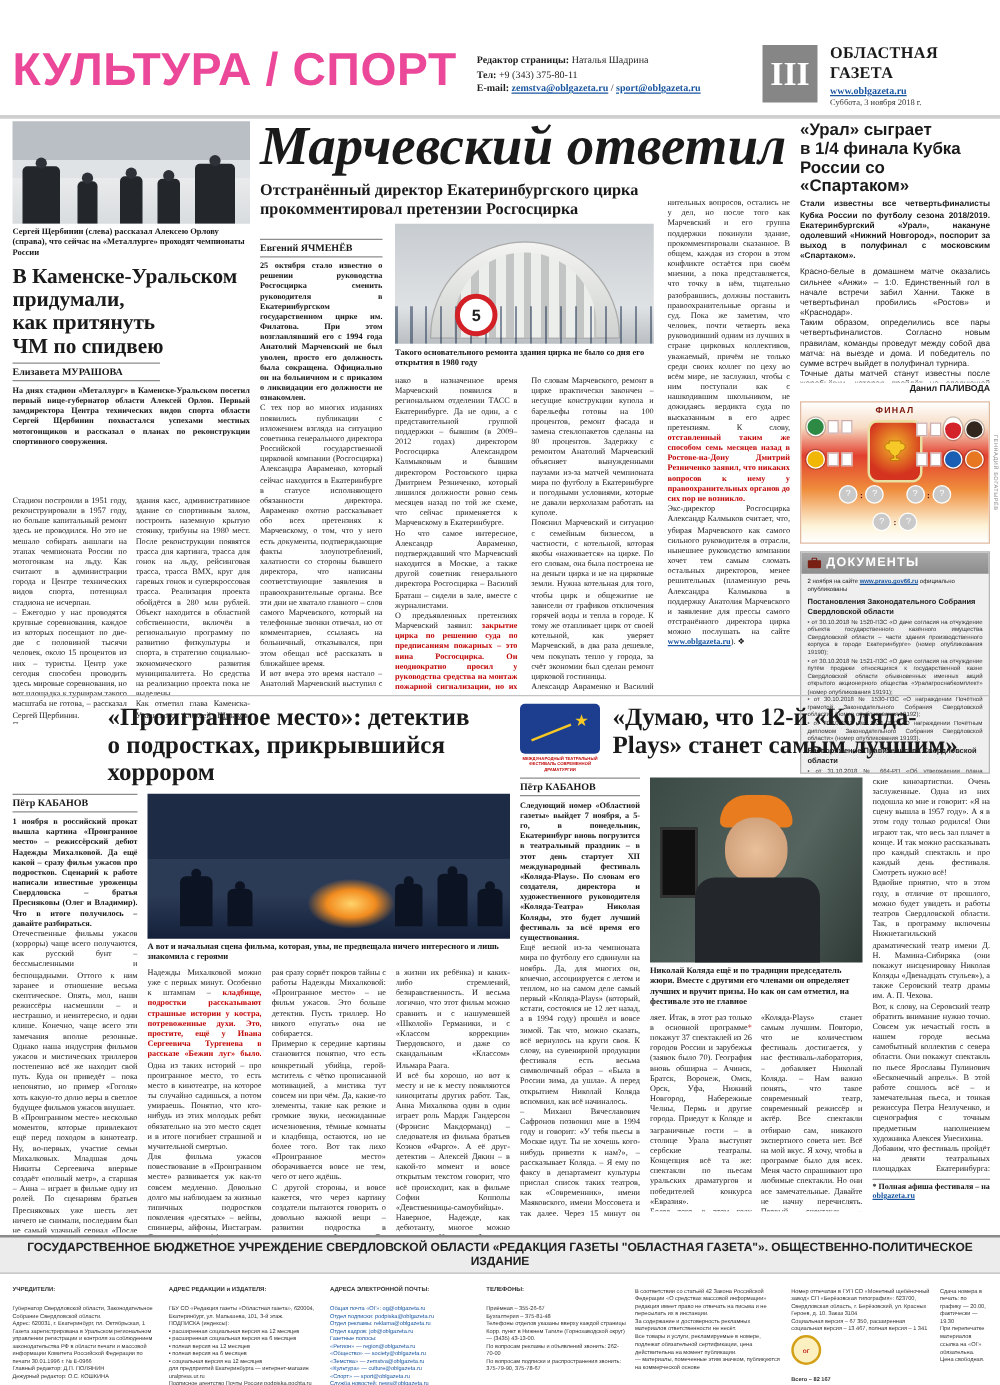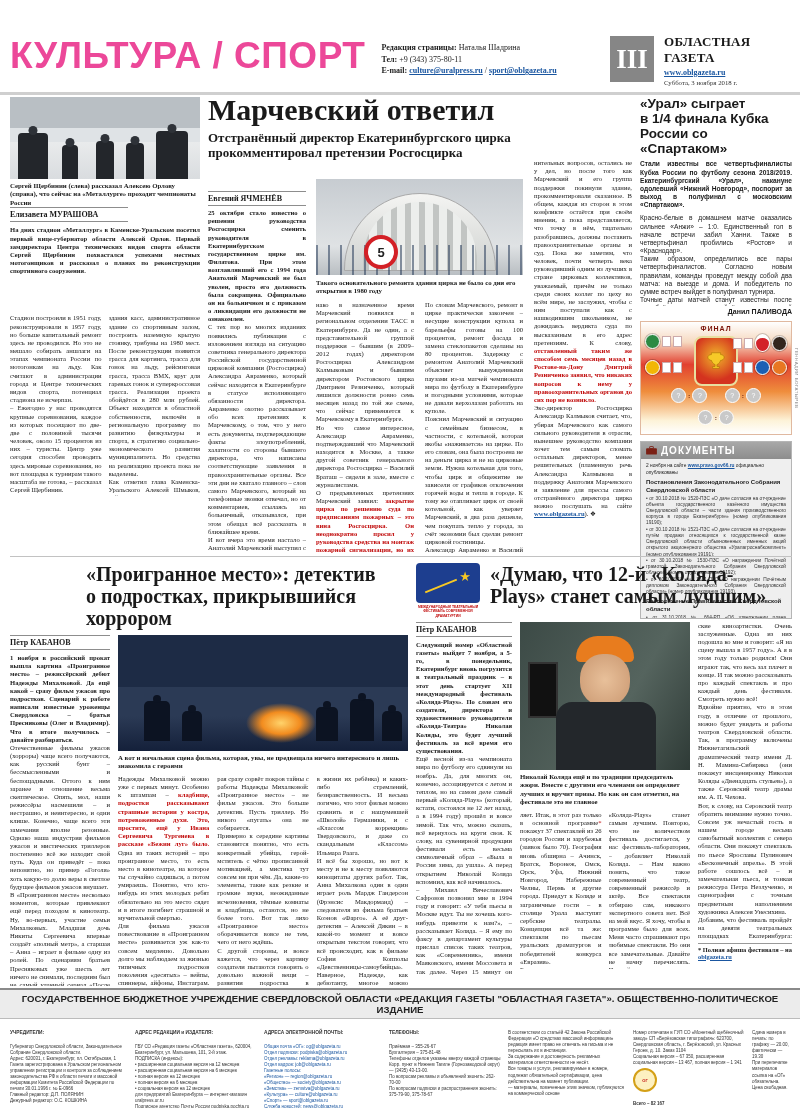--- a/index.html
+++ b/index.html
@@ -61,21 +61,21 @@
   .coat{position:absolute;left:36px;top:80px;width:100px;height:80px;border-radius:16px 16px 0 0;
         background:#23272b;}
   .hinge{position:absolute;left:8px;top:40px;width:26px;height:52px;background:#111;border:2px solid #333;}
   
   .speedway{position:absolute;left:10px;top:97px;width:190px;height:458px;}
   .main{position:absolute;left:208px;top:95px;width:424px;height:460px;}
   .rail{position:absolute;left:640px;top:96px;width:152px;height:460px;}
   .film{position:absolute;left:10px;top:563px;width:398px;height:422px;}
   .kolyada{position:absolute;left:416px;top:563px;width:376px;height:422px;}
   .h-speed{font-size:17px;font-weight:900;line-height:1.08;margin:5px 0 4px 0;white-space:pre-line;}
-  .h-main{font-size:30px;font-weight:900;line-height:1.0;}
+  .h-main{font-size:44px;font-weight:900;line-height:1.0;font-style:italic;}
   .sub-main{font-size:13px;font-weight:bold;line-height:1.15;width:318px;margin-top:6px;}
   .h-news{font-family:"Liberation Sans",sans-serif;font-weight:900;font-size:13.5px;line-height:1.12;
           white-space:pre-line;}
   .sans .txt,.txt.sans{font-family:"Liberation Sans",sans-serif;}
   .h-bot{font-size:20px;font-weight:900;line-height:1.1;white-space:pre-line;}
   
   .bracket{position:relative;margin-top:6px;height:112px;border:1px solid #e0b9a0;
      background:linear-gradient(#fff, #f6d9c0 18%, #e2402f 38%, #ef8d3c 62%, #fdf3d8 88%, #fff);}
   .br-title{position:absolute;left:50%;top:3px;transform:translateX(-50%);
      font-family:"Liberation Sans",sans-serif;font-weight:bold;font-size:7px;color:#7a1309;letter-spacing:1px;}
@@ -115,24 +115,24 @@
      display:flex;align-items:center;justify-content:center;font-size:4px;font-weight:bold;margin:2px 0;}
 </style>
 </head>
 <body>
 
 <div class="page">
 
   <div class="hdr">
     <div class="sect-title">КУЛЬТУРА / СПОРТ</div>
     <div class="ed-block">
-      <div><b>Редакция страницы:</b> <span>Наталья Шадрина</span></div>
+      <div><b>Редактор страницы:</b> <span>Наталья Шадрина</span></div>
       <div><b>Тел:</b> <span>+9 (343) 375-80-11</span></div>
       <div><b>E-mail:</b>
-        <span class="lk">culture@uralpress.ru</span><span> / </span><span class="lk">sport@oblgazeta.ru</span>
+        <span class="lk">zemstva@oblgazeta.ru</span><span> / </span><span class="lk">sport@oblgazeta.ru</span>
       </div>
     </div>
     <div class="pagebox">III</div>
     <div class="brand-block">
       <div class="brand">ОБЛАСТНАЯ ГАЗЕТА</div>
       <div class="brand-site lk">www.oblgazeta.ru</div>
       <div class="brand-date">Суббота, 3 ноября 2018 г.</div>
     </div>
   </div>
   <div class="hr1"></div>
@@ -140,20 +140,24 @@
   <div class="speedway">
     <div class="ph ph-speed" style="height:82px;">
       <div class="fig" style="left:8px;bottom:0;width:30px;height:46px;"></div>
       <div class="fig" style="left:52px;bottom:0;width:16px;height:34px;"></div>
       <div class="fig" style="left:86px;bottom:0;width:18px;height:38px;"></div>
       <div class="fig" style="left:116px;bottom:0;width:18px;height:36px;"></div>
       <div class="fig" style="left:146px;bottom:0;width:32px;height:48px;"></div>
 
     </div>
     <div class="cap" style="margin-top:3px;">Сергей Щербинин (слева) рассказал Алексею Орлову (справа), что сейчас на «Металлурге» проходят чемпионаты России</div>
+    <div class="h-speed">В Каменске-Уральском
+придумали,
+как притянуть
+ЧМ по спидвею</div>
     <div class="author" style="width:118px;">Елизавета МУРАШОВА</div>
     <div class="txt lead" style="height:84px;">На днях стадион «Металлург» в Каменске-Уральском посетил первый вице-губернатор области Алексей Орлов. Первый замдиректора Центра технических видов спорта области Сергей Щербинин похвастался успехами местных мотогонщиков и рассказал о планах по реконструкции спортивного сооружения.</div>
     <div style="display:flex;gap:7px;margin-top:4px;">
       <div class="txt" style="flex:1;height:182px;">Стадион построили в 1951 году, реконструировали в 1957 году, но больше капитальный ремонт здесь не проводился. Но это не мешало собирать аншлаги на этапах чемпионата России по мотогонкам на льду. Как считают в администрации города и Центре технических видов спорта, потенциал стадиона не исчерпан.
 – Ежегодно у нас проводятся крупные соревнования, каждое из которых посещают по две-две с половиной тысячи человек, около 15 процентов из них – туристы. Центр уже сегодня способен проводить здесь мировые соревнования, но вот площадка к турнирам такого масштаба не готова, – рассказал Сергей Щербинин.
 Проект реконструкции стадиона был готов ещё в 2014 году. Предполагается обновить центральную входную группу,</div>
       <div class="txt" style="flex:1;height:182px;">здания касс, административное здание со спортивным залом, построить наземную крытую стоянку, трибуны на 1980 мест. После реконструкции появятся трасса для картинга, трасса для гонок на льду, рейсинговая трасса, трасса ВМХ, круг для гаревых гонок и суперкроссовая трасса. Реализация проекта обойдётся в 280 млн рублей. Объект находится в областной собственности, включён в региональную программу по развитию физкультуры и спорта, в стратегию социально-экономического развития муниципалитета. Но средства на реализацию проекта пока не выделены.
 Как отметил глава Каменска-Уральского Алексей Шмыков, сейчас этапы мирового первенства по спидвею проходят в Шадринске. Каменск-Уральский готов побороться с соседями за туристов. Их готовы разместить в 14 гостиницах и четырёх санаториях.
 – Стадион – мировая точка притяжения и развития мотоциклетного спорта. Каменск-Уральский – это наш базовый город, где развивается мотоспорт. Будем думать, как привести его в порядок, чтобы статусные чемпионаты мирового уровня не проходили мимо нас. Опыт организации у нас есть, – заключил Алексей Орлов. ❖</div>
     </div>

